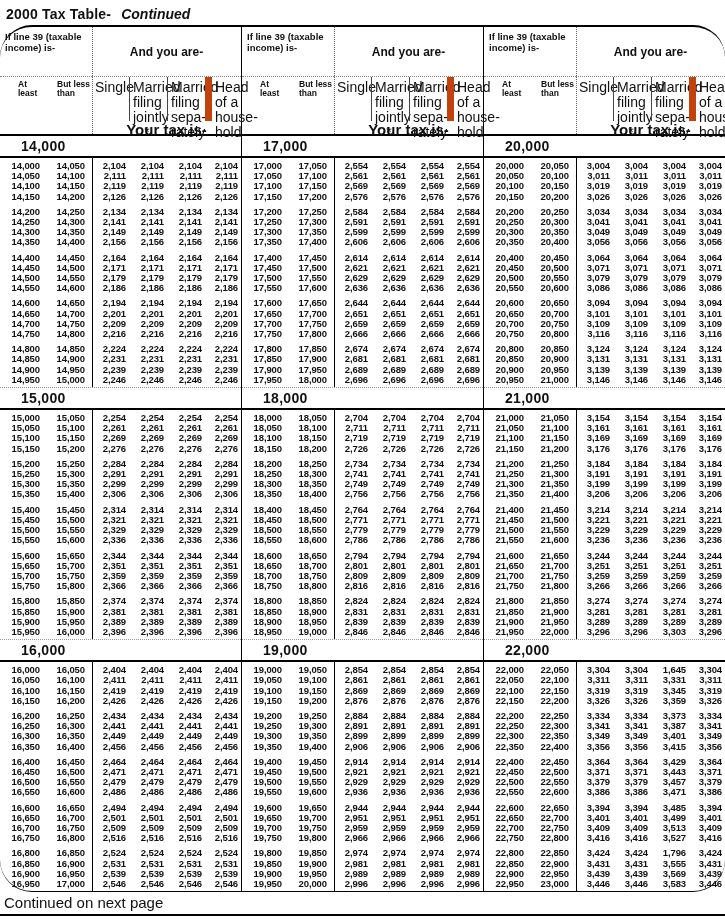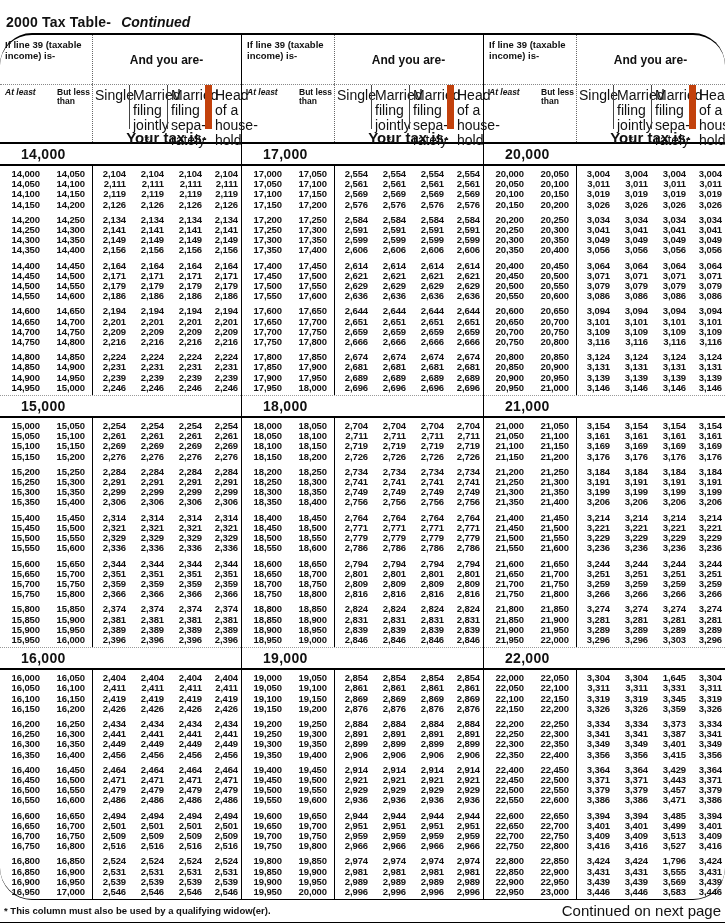--- a/index.html
+++ b/index.html
@@ -1,30 +1,30 @@
 <!DOCTYPE html>
 <html><head>
 <meta charset="utf-8">
 <style>
   html,body{margin:0;padding:0;background:#fff;}
   body{width:725px;height:923px;font-family:"Liberation Sans",sans-serif;color:#111;overflow:hidden;}
-  .page{width:725px;margin-top:8px;}
+  .page{width:725px;}
   .title-bar{padding:5px 0 2px 6px;}
   .title-main{font-size:14px;font-weight:bold;letter-spacing:.2px;}
   .title-cont{font-size:14px;font-weight:bold;font-style:italic;margin-left:10px;}
   .table{display:flex;border-top:2px solid #000;border-bottom:1px solid #000;border-radius:32px;}
   .group{width:241px;flex:0 0 241px;}
   .group + .group{border-left:1px solid #000;}
   
   .ghdr{position:relative;display:grid;grid-template-columns:48px 44px 37px 38px 38px 36px;grid-template-rows:50px 44px 13px;border-bottom:2px solid #000;}
   .v-dot{position:absolute;left:92px;top:0;bottom:0;width:0;border-left:1px dotted #666;}
   .h-income{grid-column:1/3;grid-row:1;padding:5px 4px 0 5px;font-size:9.5px;font-weight:bold;line-height:1.15;border-bottom:1px dotted #888;}
   .h-and{grid-column:3/7;grid-row:1;display:flex;align-items:center;justify-content:center;font-size:12px;font-weight:bold;border-bottom:1px dotted #888;}
   .h-c{grid-row:2;font-size:8.5px;font-weight:bold;line-height:1.1;padding-top:3px;}
-  .h-c1{grid-column:1;padding-left:5px;font-style:italic;}
+  .h-c1{grid-column:1;padding-left:18px;}
   .h-c2{grid-column:2;padding-left:9px;}
   .h-s{grid-row:2;font-size:14px;font-weight:normal;line-height:1.08;padding:3px 0 0 3px;}
   .h-s1{grid-column:3;}
   .h-s2{grid-column:4;border-left:1px solid #444;}
   .h-s3{grid-column:5;border-left:1px solid #444;}
   .h-s4{grid-column:6;border-left:7px solid #c2410c;}
   .ast{display:block;text-align:center;padding-right:6px;}
   .h-tax{grid-column:3/7;grid-row:3;text-align:center;font-size:15px;font-weight:bold;}
   
   .section-label{font-size:14px;font-weight:bold;padding:2px 0 2px 21px;border-bottom:2px solid #000;letter-spacing:.3px;}
@@ -1665,16 +1665,15 @@
                 <div class="c c6">3,446</div>
               </div>
             </div>
           </div>
         </div>
     </div>
 
   </div>
 
   <div class="footer">
-    <span class="footnote">* This column must also be used by a qualifying widow(er).</span>
     <span class="continued">Continued on next page</span>
   </div>
 </div>
 
 </body></html>

